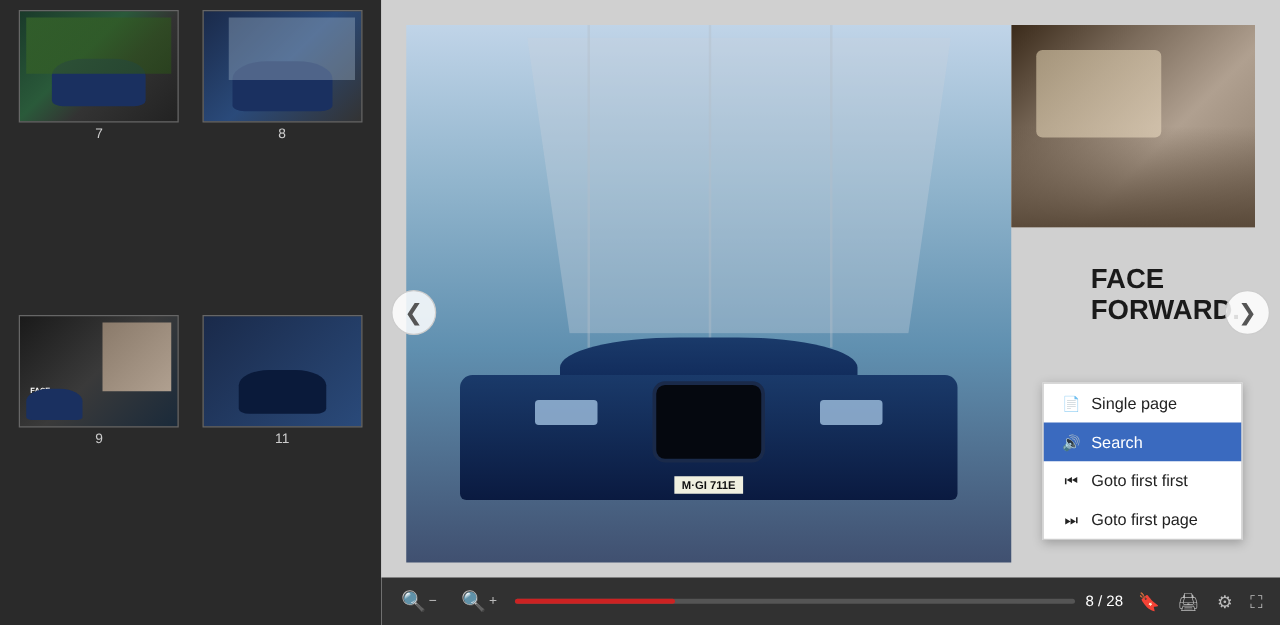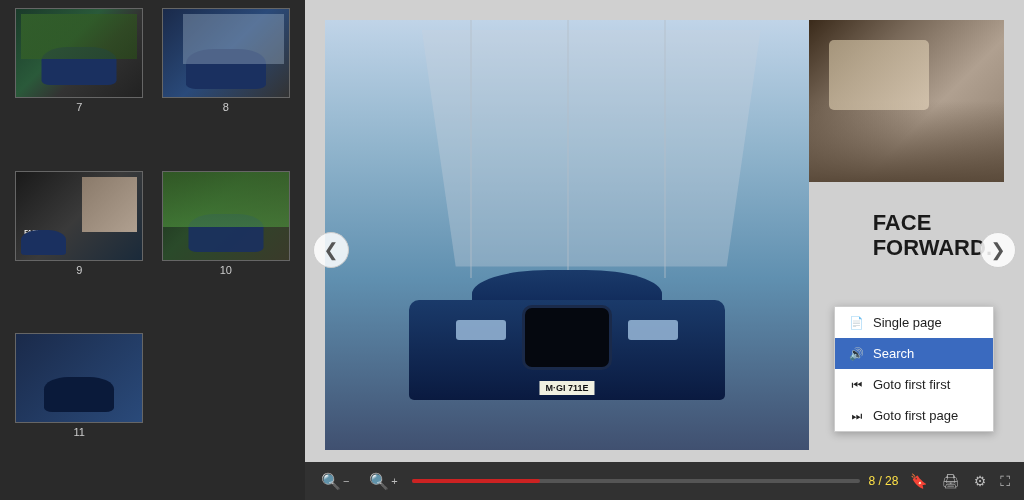--- a/index.html
+++ b/index.html
@@ -180,21 +180,21 @@
       cursor: pointer;
     }
 
     .progress-bar-fill {
       height: 100%;
       background: #cc2222;
       border-radius: 2px;
     }
 
     .page-indicator {
-      color: #fde047;
+      color: #ffffff;
       font-size: 12px;
       white-space: nowrap;
     }
 
     .toolbar-right-icons {
       display: flex;
       gap: 6px;
       align-items: center;
     }
 
@@ -265,27 +265,20 @@
 
       <div class="thumb-item">
         <div class="thumb-img thumb-9" style="background:linear-gradient(135deg,#1a1a1a,#3a3a3a,#1a2a3a);">
           <div style="position:absolute;top:5px;right:5px;width:55px;height:55px;background:linear-gradient(135deg,#8a7a6a,#b0a090);"></div>
           <div style="position:absolute;bottom:15px;left:8px;color:#fff;font-size:6px;font-weight:bold;line-height:1.3;">FACE<br>FORWARD.</div>
           <div style="position:absolute;bottom:5px;left:5px;width:45px;height:25px;background:#1a3060;border-radius:40% 40% 10% 10%;"></div>
         </div>
         <span class="thumb-label">9</span>
       </div>
 
-      <div class="thumb-item">
-        <div class="thumb-img thumb-10">
-          <div style="position:absolute;bottom:8px;left:50%;transform:translateX(-50%);width:75px;height:38px;background:#1a3060;border-radius:35% 35% 12% 12%;opacity:0.9;"></div>
-          <div style="position:absolute;top:0;left:0;right:0;height:55px;background:linear-gradient(180deg,#3a6a2a,#4a8a3a);opacity:0.7;"></div>
-        </div>
-        <span class="thumb-label">10</span>
-      </div>
 
       <div class="thumb-item">
         <div class="thumb-img thumb-11" style="background:linear-gradient(135deg,#1a2a4a,#2a4a7a);">
           <div style="position:absolute;bottom:10px;left:50%;transform:translateX(-50%);width:70px;height:35px;background:#0a1a3a;border-radius:35% 35% 12% 12%;"></div>
         </div>
         <span class="thumb-label" style="color:#ccc;font-size:11px;margin-top:3px;">11</span>
       </div>
 
 
     </div>
@@ -295,21 +288,21 @@
 
     <div class="page-content">
 
       <div style="position:absolute;top:20px;left:20px;right:215px;bottom:50px;background:linear-gradient(180deg,#c0d4e8 0%,#90b4cc 30%,#6090b0 60%,#405070 100%);overflow:hidden;">
 
         <div style="position:absolute;top:10px;left:20%;right:10%;height:55%;background:rgba(200,210,220,0.35);clip-path:polygon(0 0,100% 0,90% 100%,10% 100%);"></div>
         <div style="position:absolute;top:0;left:30%;width:2px;height:60%;background:rgba(180,190,200,0.4);"></div>
         <div style="position:absolute;top:0;left:50%;width:2px;height:60%;background:rgba(180,190,200,0.4);"></div>
         <div style="position:absolute;top:0;left:70%;width:2px;height:60%;background:rgba(180,190,200,0.4);"></div>
 
-        <div style="position:absolute;bottom:20px;left:50%;transform:translateX(-50%);width:316px;height:180px;">
+        <div style="position:absolute;bottom:20px;left:50%;transform:translateX(-50%);width:398px;height:180px;">
 
           <div style="position:absolute;top:20px;left:20%;right:20%;height:60px;background:linear-gradient(180deg,#1a3a6a,#0a2050);border-radius:40% 40% 0 0;"></div>
 
           <div style="position:absolute;bottom:30px;left:0;right:0;height:100px;background:linear-gradient(180deg,#1a3a6a,#0a1a40);border-radius:10px 10px 5px 5px;"></div>
 
           <div style="position:absolute;bottom:60px;left:50%;transform:translateX(-50%);width:90px;height:65px;background:#05080f;border:3px solid #1a2a4a;border-radius:10px;"></div>
 
           <div style="position:absolute;bottom:90px;left:15%;width:50px;height:20px;background:#a0c0e0;border-radius:3px;opacity:0.8;"></div>
           <div style="position:absolute;bottom:90px;right:15%;width:50px;height:20px;background:#a0c0e0;border-radius:3px;opacity:0.8;"></div>
 

